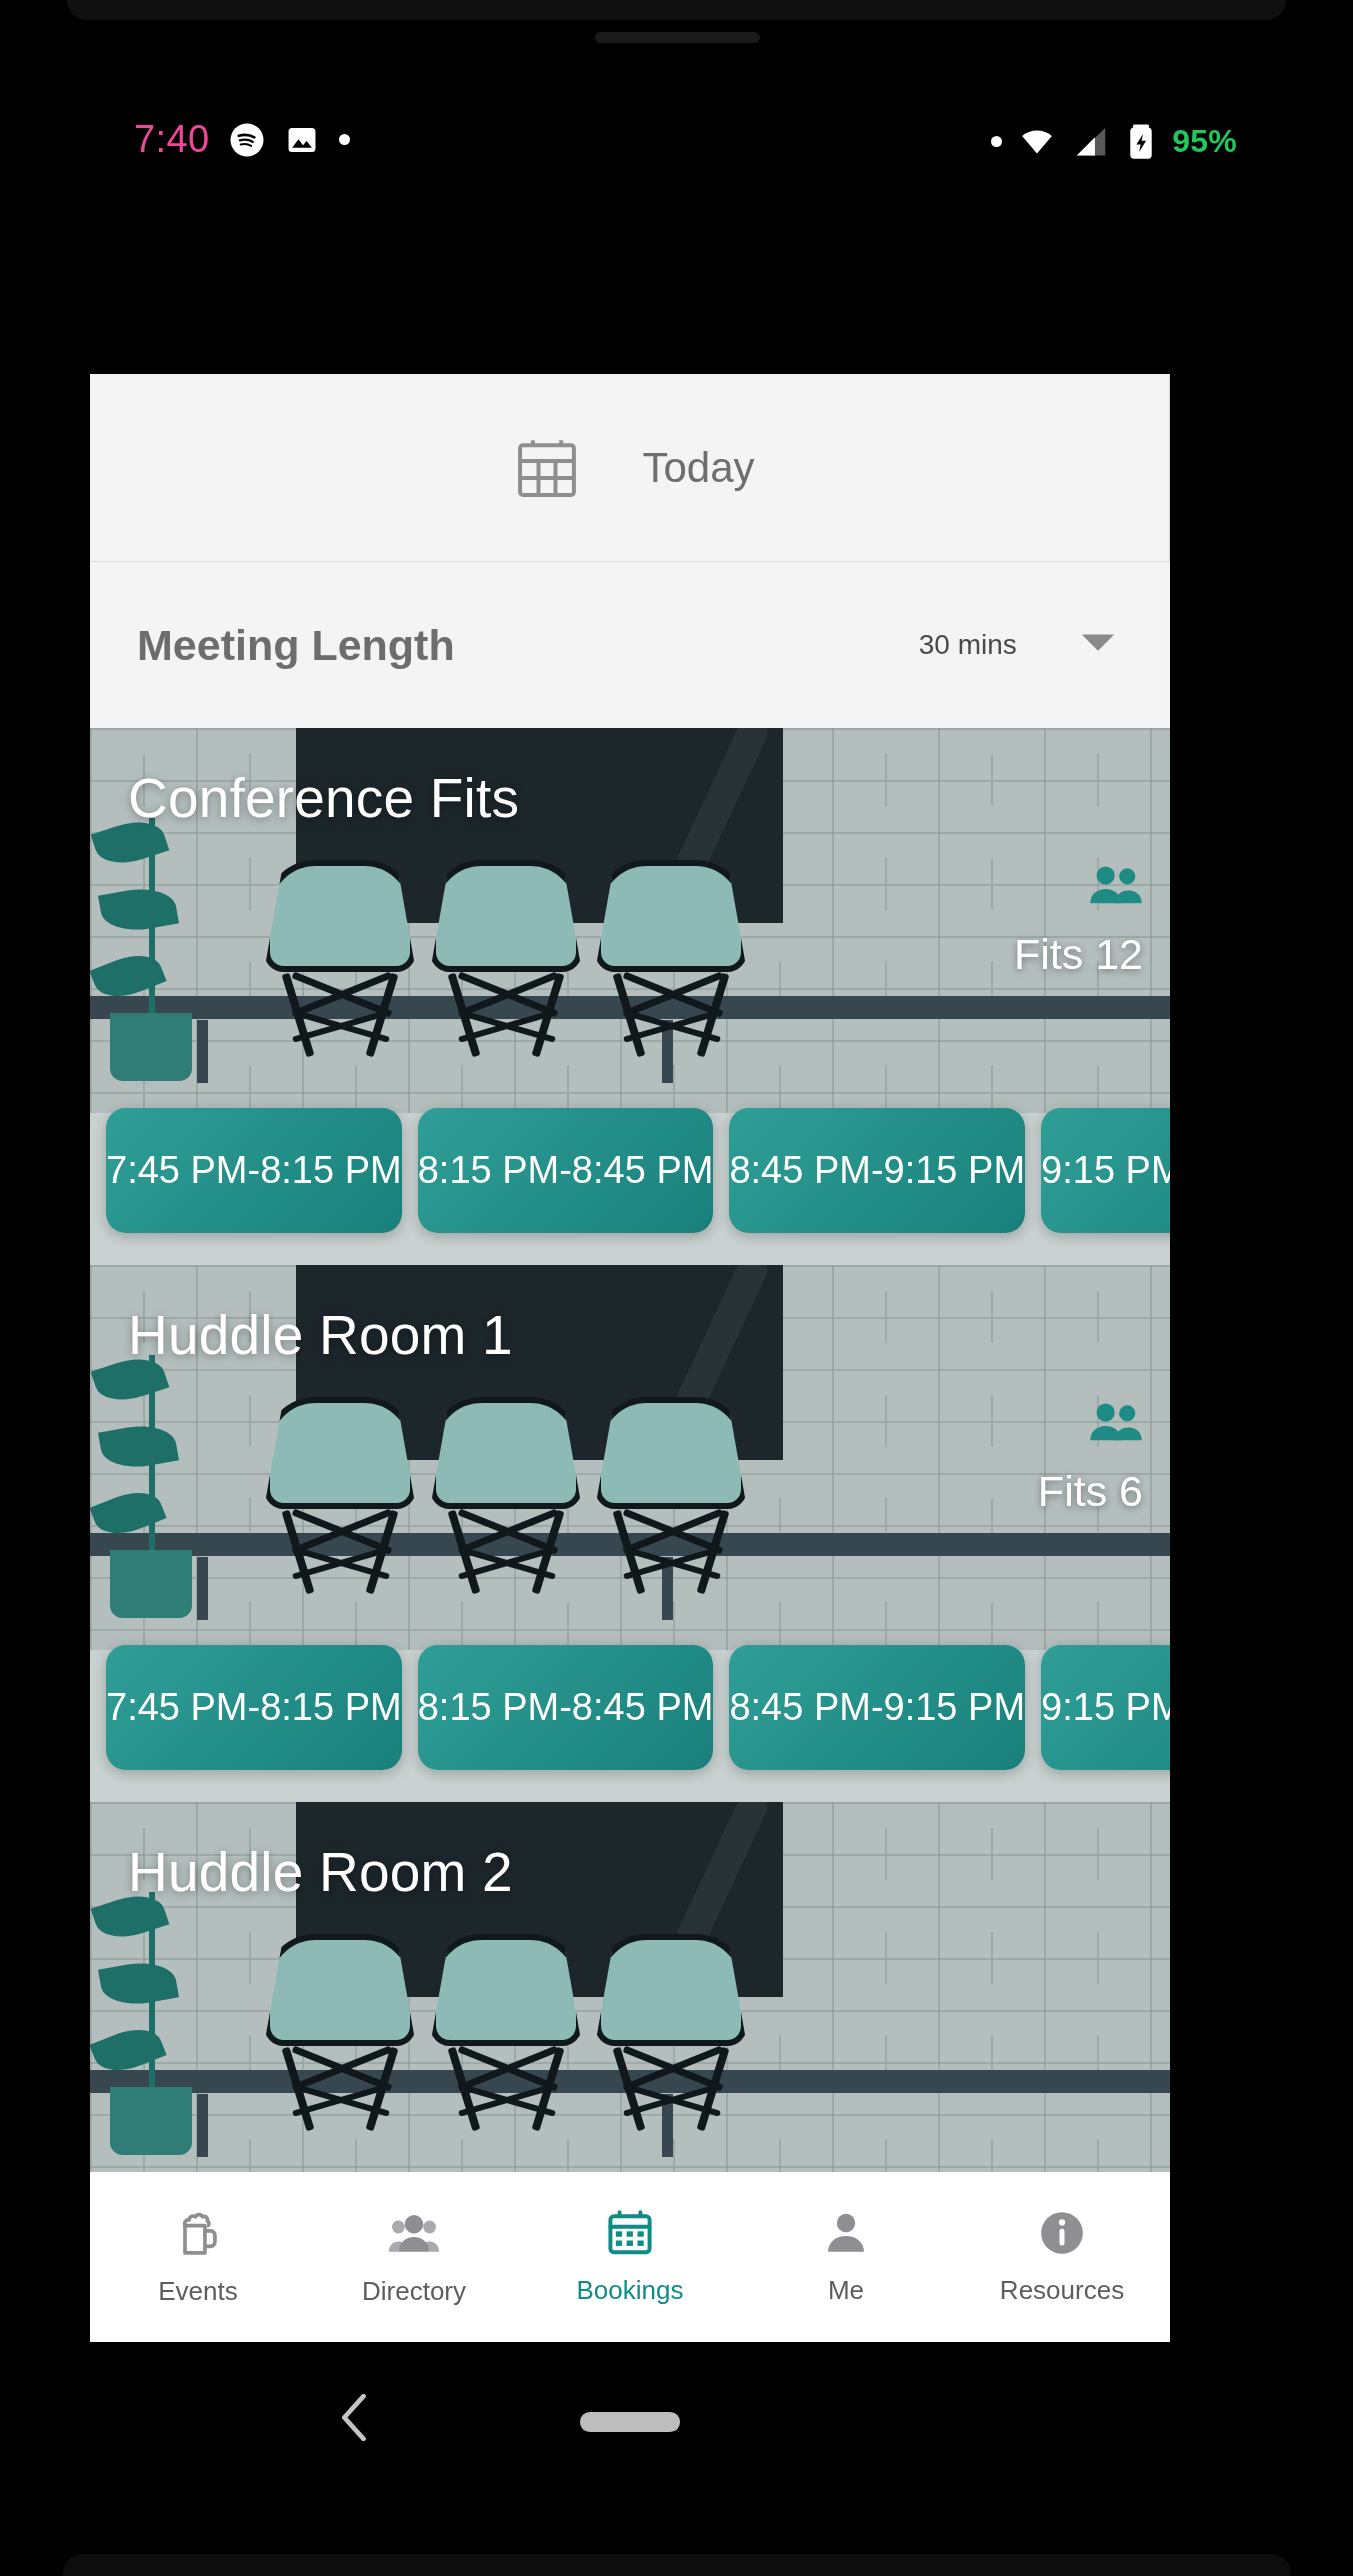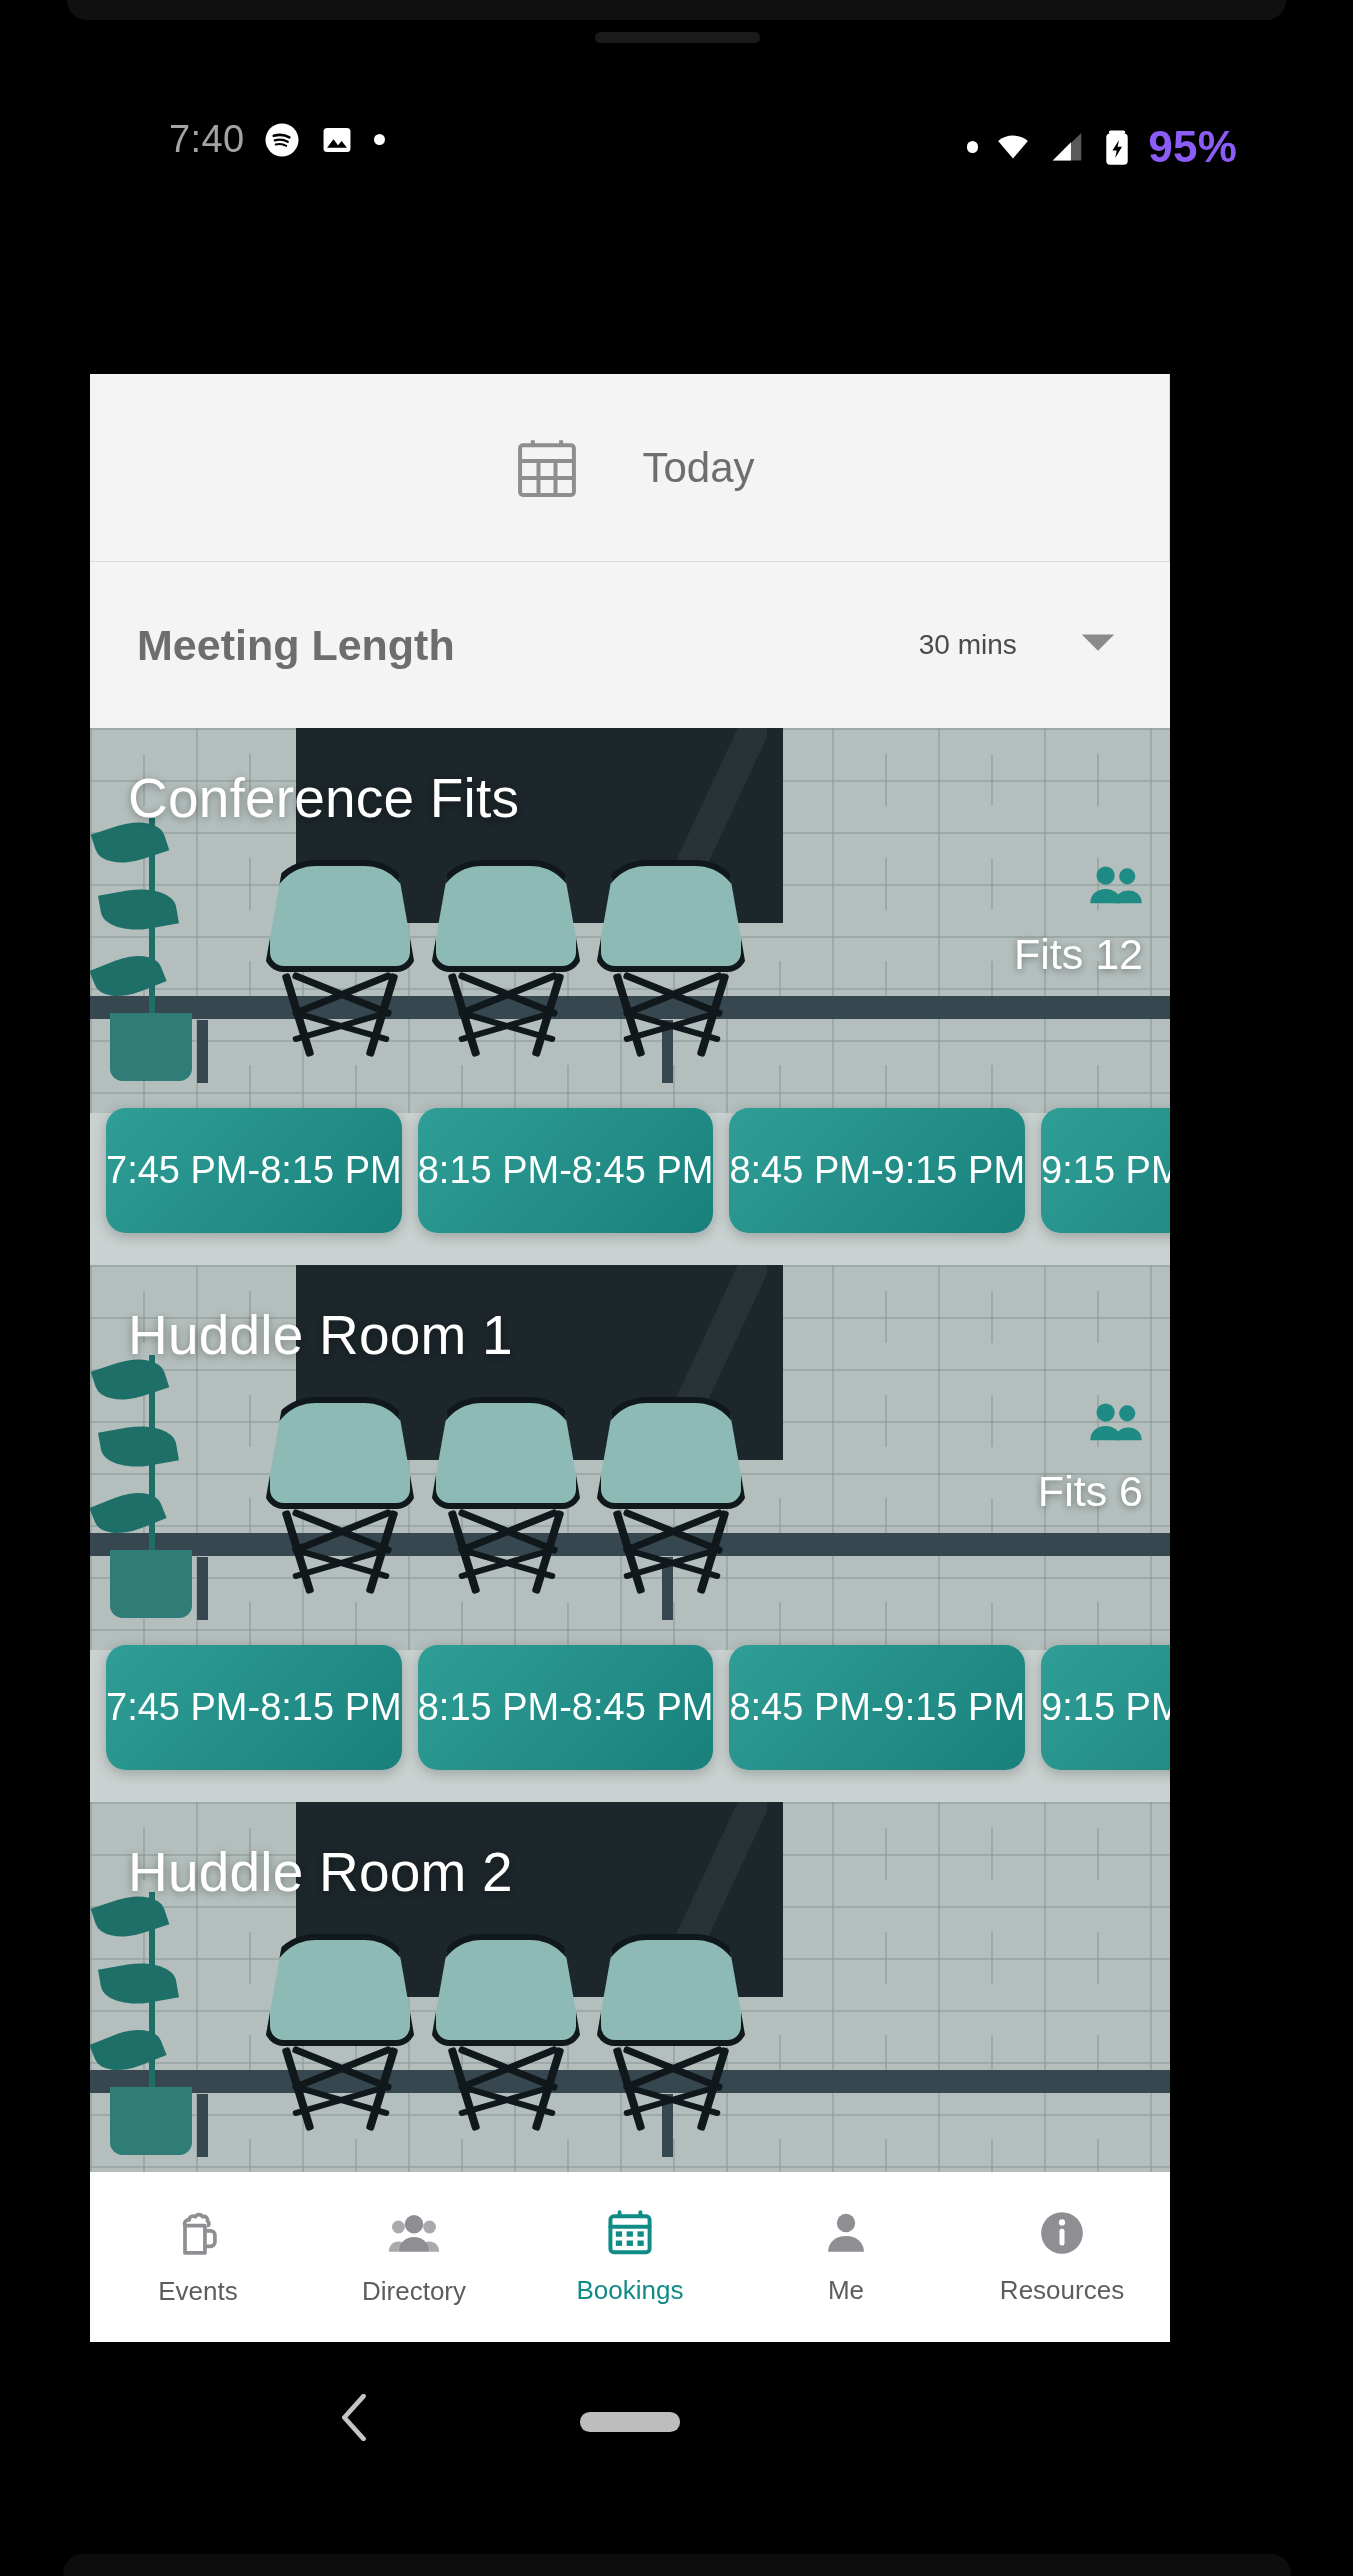--- a/index.html
+++ b/index.html
@@ -11,23 +11,23 @@
   .bezel-top { position:absolute; left:67px; top:0; width:1219px; height:19.7px;
                background:#101010; border-radius:0 0 19.7px 19.7px; }
   .speaker { position:absolute; left:595px; top:32px; width:165px; height:10.7px;
              background:#1a1a1a; border-radius:5.4px; }
   .bezel-bottom { position:absolute; left:63px; top:2554px; width:1228px; height:22.4px;
                   background:#0d0d0d; border-radius:19.7px 19.7px 0 0; }
 
   
   .statusbar { position:absolute; left:0; top:130; width:1353px; height:81px; }
   .sb-left { position:absolute; left:134px; top:118px; display:flex; align-items:center; gap:19.7px; }
-  .sb-time { color:#a3a3a3; font-size:38px; font-weight:400; letter-spacing:0.4px;margin-left:35px; }
+  .sb-time { color:#ec4899; font-size:38px; font-weight:400; letter-spacing:0.4px; }
   .sb-right { position:absolute; right:116px; top:122px; display:flex; align-items:center; gap:16px; }
-  .sb-pct { color:#8b5cf6; font-size:44px; font-weight:700; letter-spacing:0.2px; }
+  .sb-pct { color:#22c55e; font-size:32px; font-weight:700; letter-spacing:0.2px; }
   .dot-small { width:11.6px; height:11.6px; border-radius:50%; background:#fff; display:inline-block; }
 
   
   .appbar { position:absolute; left:0; top:242px; width:1353px; height:125px; }
   .appbar-icon { position:absolute; left:134px; top:259px; }
   .appbar-title { position:absolute; left:295px; top:258px; color:#fff;
                   font-size:51px; font-weight:700; letter-spacing:0.3px; }
 
   
   .panel { position:absolute; left:90px; top:374px; width:1080px; height:1968px;

